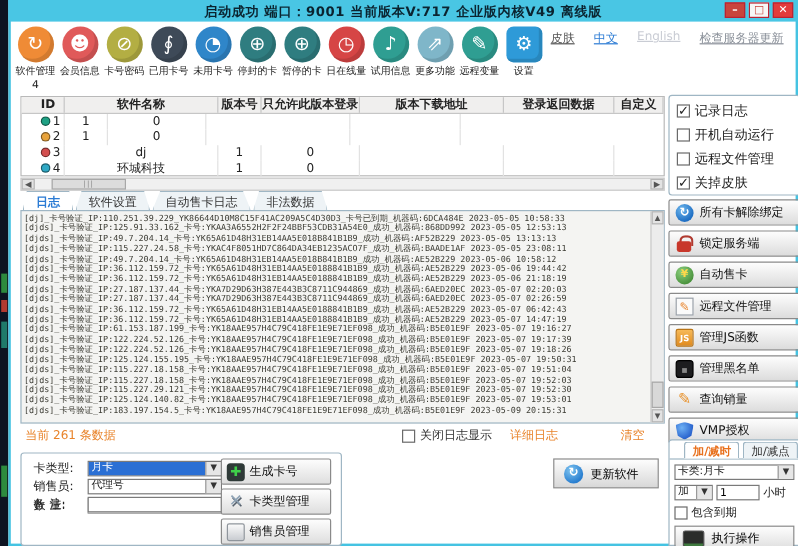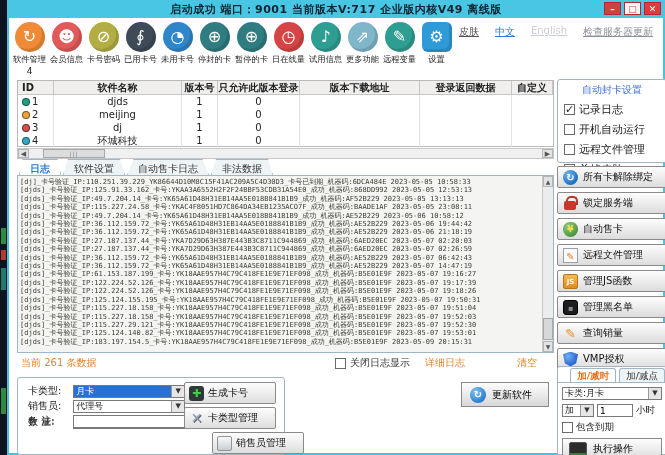--- a/index.html
+++ b/index.html
@@ -41,21 +41,21 @@
   .tbl { font-size:9px; color:#222; transform:scale(.92); white-space:nowrap; }
   .tbb { font-size:9px; color:#222; }
 
   
   .swtable { position:absolute; left:8px; top:80px; width:537px; height:67px;
     border:1px solid #b9b9b9; background:#fff; font-size:10px; color:#222; }
   .trow { display:flex; height:13px; line-height:13px; }
   .trow.head { background:#f0efee; border-bottom:1px solid #c6c6c6; font-weight:bold; height:14px; }
   .tc { border-right:1px solid #e2e2e2; text-align:center; overflow:hidden; white-space:nowrap; }
   .trow.head .tc { border-right:1px solid #c6c6c6; }
-  .c0{width:36px; text-align:left; padding-left:4px;} .c1{width:128px;} .c2{width:36px;}
+  .c0{width:36px; text-align:left; padding-left:16px;} .c1{width:128px;} .c2{width:36px;}
   .c3{width:82px;} .c4{width:120px;} .c5{width:92px;} .c6{width:41px; border-right:none;}
   .dot { display:inline-block; width:8px; height:8px; border-radius:50%; border:1px solid rgba(0,0,0,.45);
     vertical-align:-1px; margin-right:2px; }
 
   
   .hscroll { position:absolute; left:8px; top:148px; width:537px; height:11px;
     background:#f0f0f0; border:1px solid #c8c8c8; display:flex; align-items:center; }
   .harr { width:11px; height:9px; background:#e3e3e3; border:1px solid #b5b5b5; font-size:7px;
     line-height:8px; text-align:center; color:#555; }
   .hthumb { width:62px; height:9px; background:#dcdcdc; border:1px solid #a8a8a8; margin-left:14px;
@@ -259,30 +259,28 @@
           <div class="tc c1">软件名称</div>
           <div class="tc c2">版本号</div>
           <div class="tc c3">只允许此版本登录</div>
           <div class="tc c4">版本下载地址</div>
           <div class="tc c5">登录返回数据</div>
           <div class="tc c6">自定义</div>
         </div>
       <div class="tbody">
           <div class="trow">
             <div class="tc c0"><span class="dot" style="background:#1fa184"></span>1</div>
-            <div class="tc c1">djds</div>
             <div class="tc c2">1</div>
             <div class="tc c3">0</div>
             <div class="tc c4"></div>
             <div class="tc c5"></div>
             <div class="tc c6"></div>
           </div>
           <div class="trow">
             <div class="tc c0"><span class="dot" style="background:#e8a33c"></span>2</div>
-            <div class="tc c1">meijing</div>
             <div class="tc c2">1</div>
             <div class="tc c3">0</div>
             <div class="tc c4"></div>
             <div class="tc c5"></div>
             <div class="tc c6"></div>
           </div>
           <div class="trow">
             <div class="tc c0"><span class="dot" style="background:#d34f4f"></span>3</div>
             <div class="tc c1">dj</div>
             <div class="tc c2">1</div>
@@ -381,33 +379,32 @@
         <input class="tinput" value="" style="">
       </div>
       <div class="fbtn" style="top:4px;">
         <span class="fico ico-gen">✚</span>
         <span>生成卡号</span>
       </div>
       <div class="fbtn" style="top:29px;">
         <span class="fico ico-tools">✕</span>
         <span>卡类型管理</span>
       </div>
-      <div class="fbtn" style="top:54px;margin-left:28px;">
+      <div class="fbtn" style="top:54px;">
         <span class="fico ico-printer"></span>
         <span>销售员管理</span>
       </div>
     </div>
 
     <div class="updatebtn">
       <span class="ico-update">↻</span>
       <span>更新软件</span>
     </div>
 
     <div class="autoban">
-      <div class="ab-title">自动封卡设置</div>
       <div id="ab-cbs">
           <div class="ab-cb">
             <span class="cb checked"></span>
             <span>记录日志</span>
           </div>
           <div class="ab-cb">
             <span class="cb"></span>
             <span>开机自动运行</span>
           </div>
           <div class="ab-cb">

